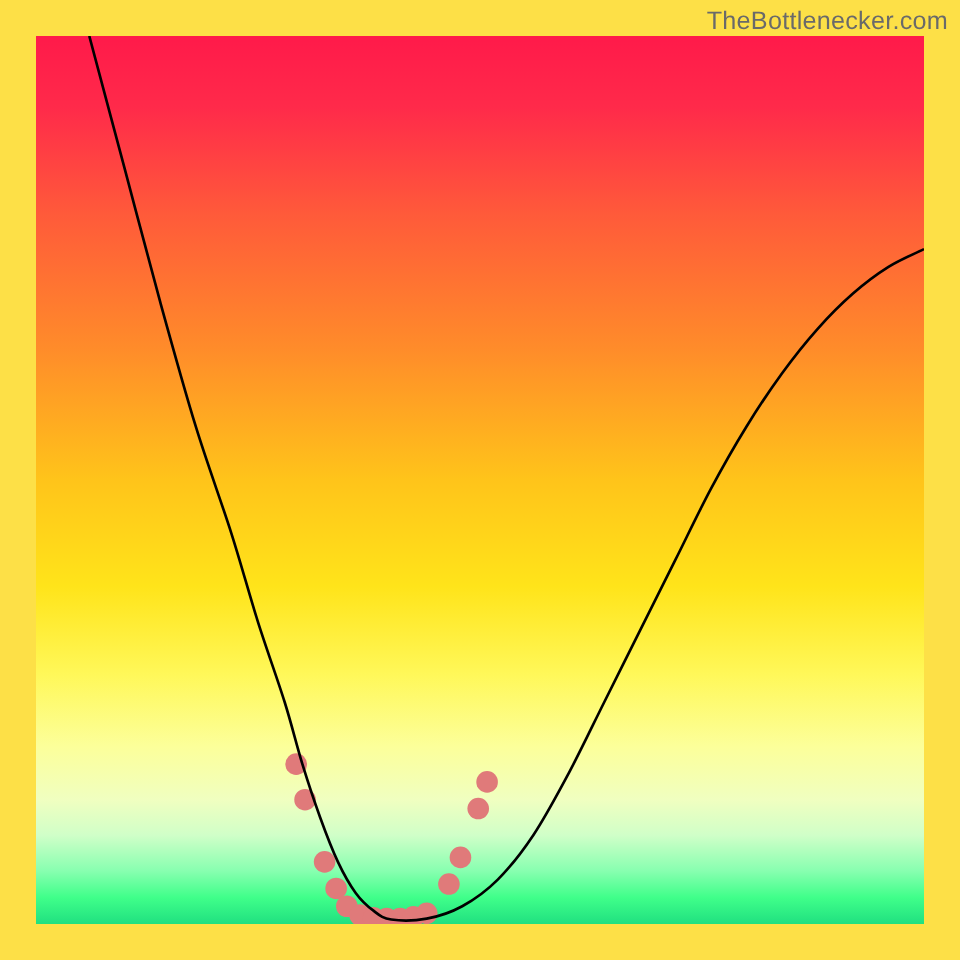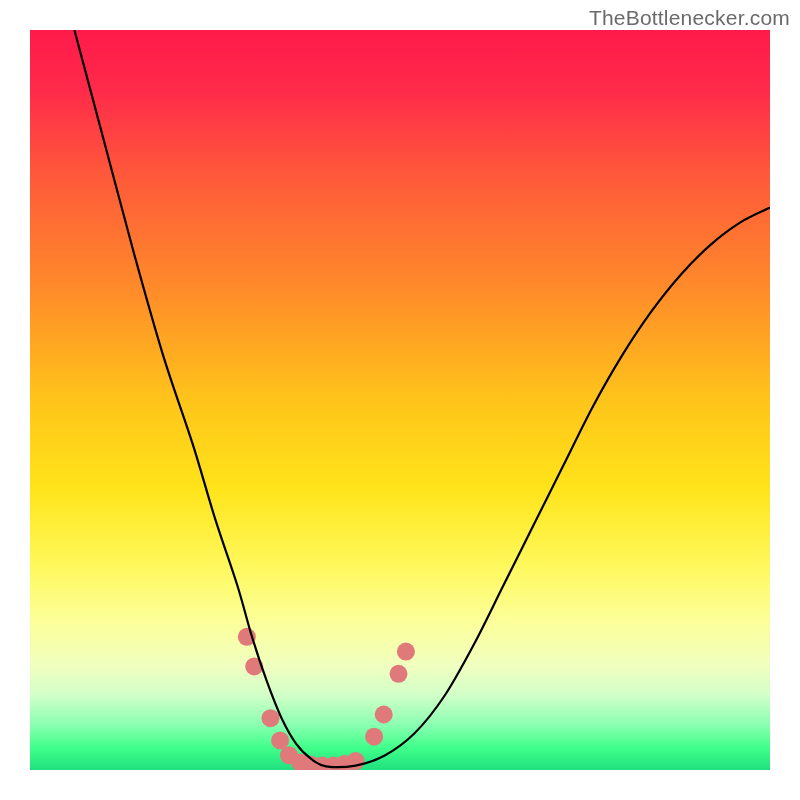--- a/index.html
+++ b/index.html
@@ -7,21 +7,21 @@
     padding: 0;
     width: 800px;
     height: 800px;
     overflow: hidden;
     background: #000;
     font-family: Arial, Helvetica, sans-serif;
   }
   .frame {
     position: absolute;
     inset: 0;
-    background: #ffffff;
+    background: #fde047;
   }
   .plot-area {
     position: absolute;
     left: 30px;
     top: 30px;
     width: 740px;
     height: 740px;
     overflow: hidden;
   }
   .gradient {

